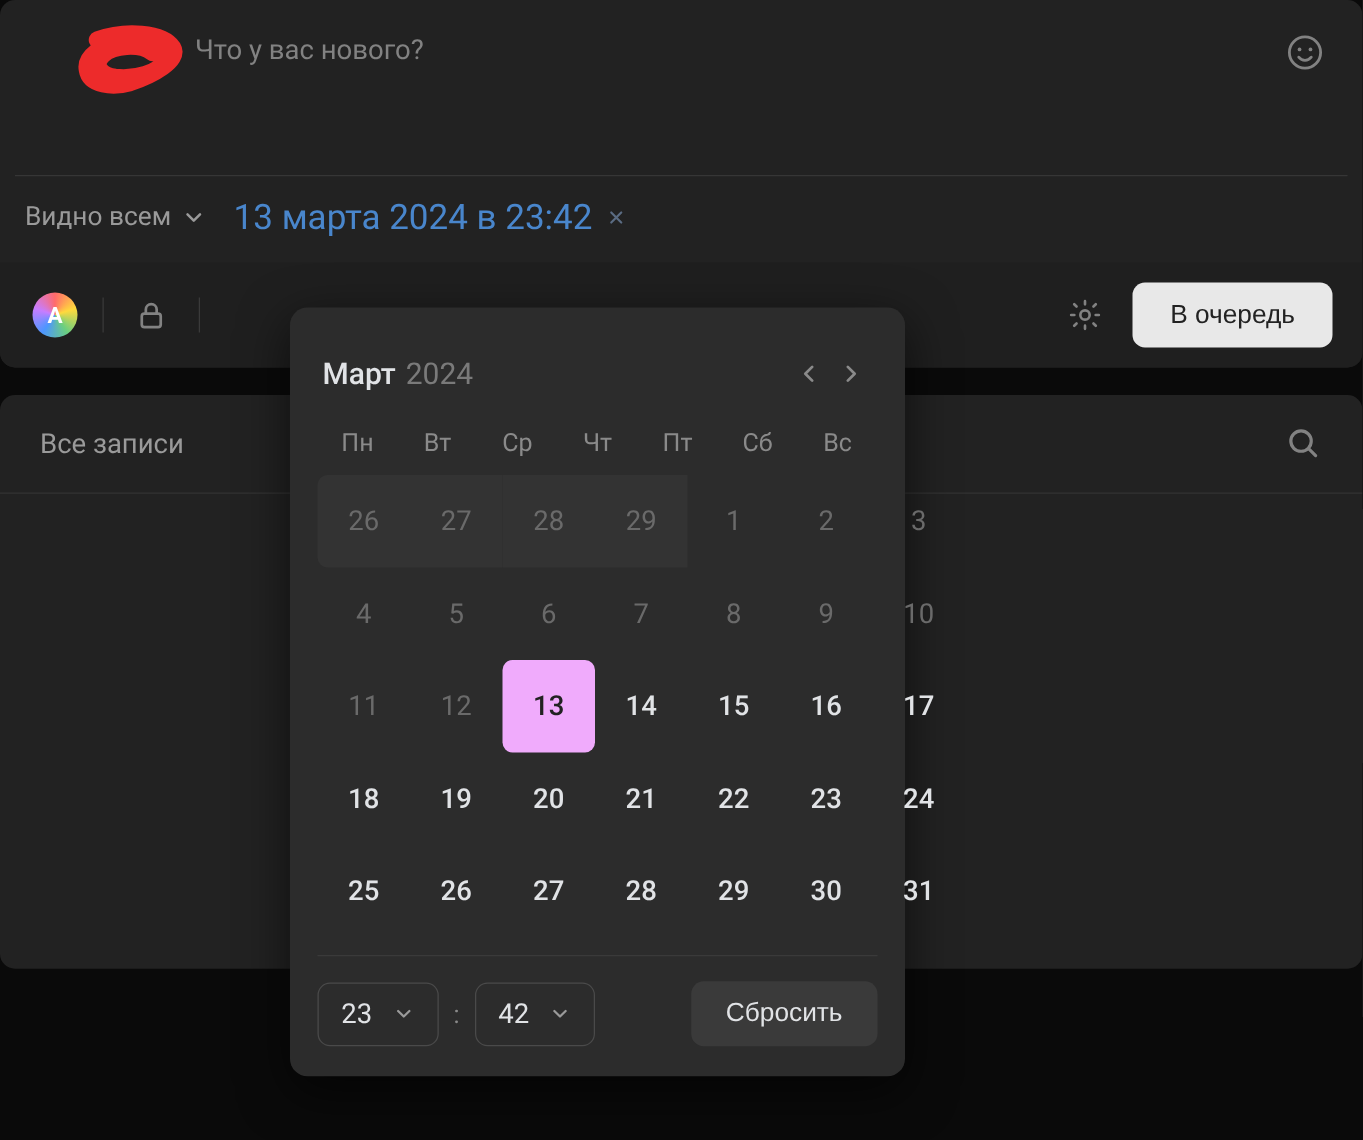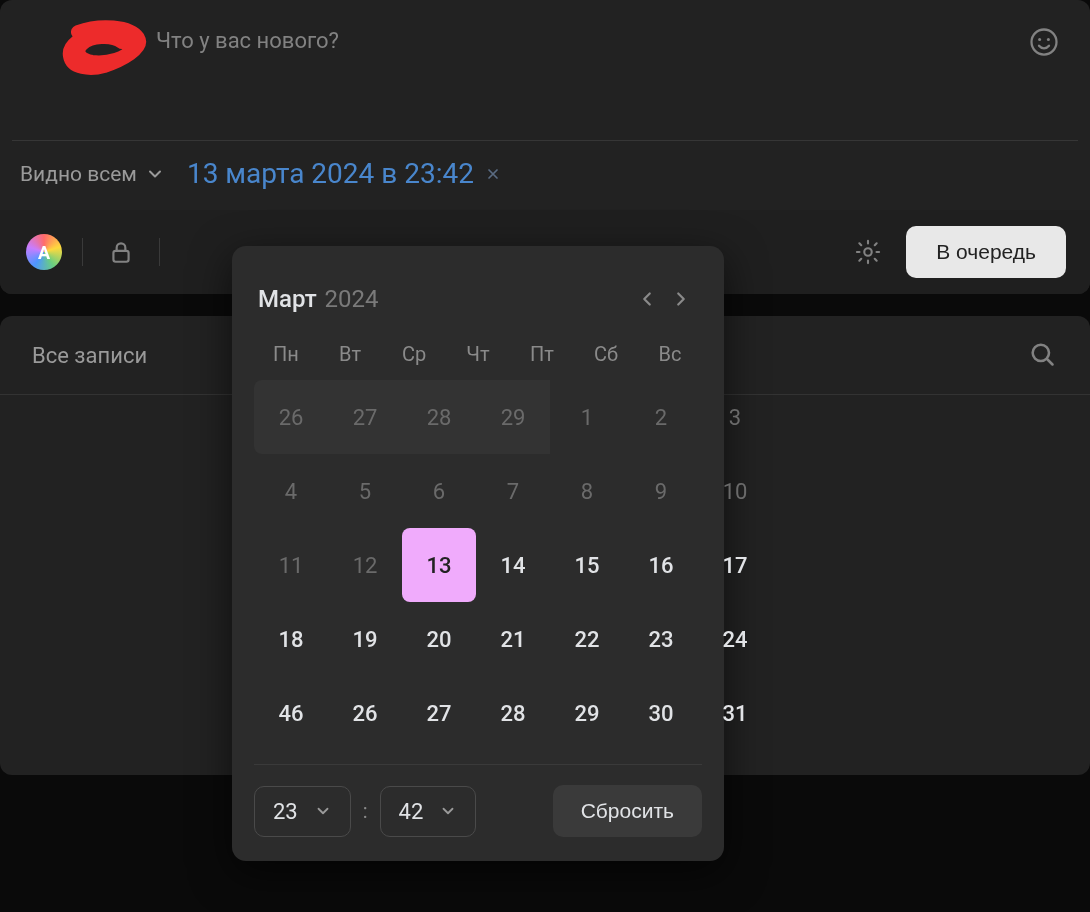--- a/index.html
+++ b/index.html
@@ -384,21 +384,21 @@
       <div class="dp-cell">15</div>
       <div class="dp-cell">16</div>
       <div class="dp-cell">17</div>
       <div class="dp-cell">18</div>
       <div class="dp-cell">19</div>
       <div class="dp-cell">20</div>
       <div class="dp-cell">21</div>
       <div class="dp-cell">22</div>
       <div class="dp-cell">23</div>
       <div class="dp-cell">24</div>
-      <div class="dp-cell">46</div>
+      <div class="dp-cell">25</div>
       <div class="dp-cell">26</div>
       <div class="dp-cell">27</div>
       <div class="dp-cell">28</div>
       <div class="dp-cell">29</div>
       <div class="dp-cell">30</div>
       <div class="dp-cell">31</div>
     </div>
 
   <div class="dp-footer">
     <div class="time-select">

